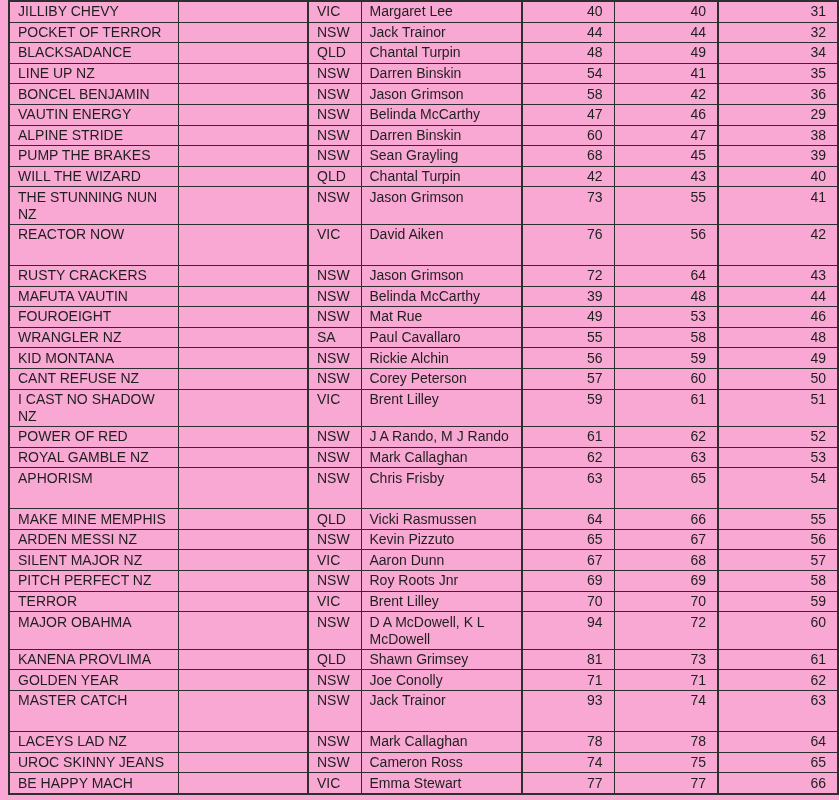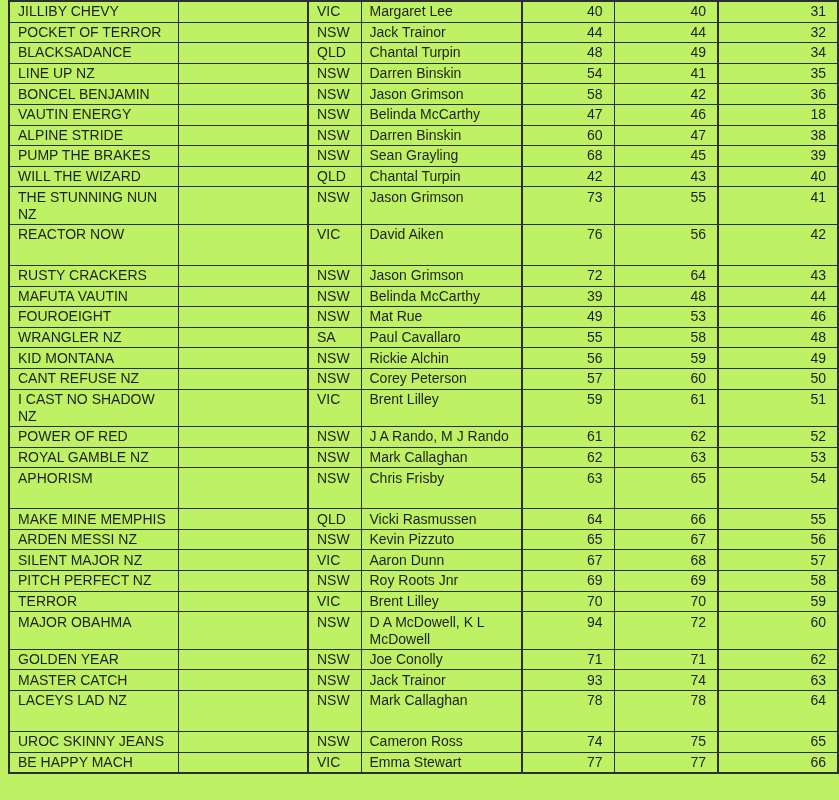--- a/index.html
+++ b/index.html
@@ -5,21 +5,21 @@
   html, body {
     margin: 0;
     padding: 0;
     background: #ffffff;
   }
   .page {
     position: relative;
     width: 839px;
     height: 800px;
     overflow: hidden;
-    background: #bef264;
+    background: #f9a8d4;
     box-sizing: border-box;
     padding-left: 8px;
   }
   table.race-table {
     border-collapse: collapse;
     table-layout: fixed;
     width: 829px;
     border: 2px solid #2e2e2e;
     font-family: "Liberation Sans", "DejaVu Sans", sans-serif;
     font-size: 14px;
@@ -109,21 +109,21 @@
           <td class="c5 num">42</td>
           <td class="c6 num">36</td>
         </tr>
         <tr>
           <td class="c0">VAUTIN ENERGY</td>
           <td class="c1"></td>
           <td class="c2">NSW</td>
           <td class="c3">Belinda McCarthy</td>
           <td class="c4 num">47</td>
           <td class="c5 num">46</td>
-          <td class="c6 num">18</td>
+          <td class="c6 num">29</td>
         </tr>
         <tr>
           <td class="c0">ALPINE STRIDE</td>
           <td class="c1"></td>
           <td class="c2">NSW</td>
           <td class="c3">Darren Binskin</td>
           <td class="c4 num">60</td>
           <td class="c5 num">47</td>
           <td class="c6 num">38</td>
         </tr>
@@ -301,20 +301,29 @@
         <tr>
           <td class="c0">MAJOR OBAHMA</td>
           <td class="c1"></td>
           <td class="c2">NSW</td>
           <td class="c3">D A McDowell, K L McDowell</td>
           <td class="c4 num">94</td>
           <td class="c5 num">72</td>
           <td class="c6 num">60</td>
         </tr>
         <tr>
+          <td class="c0">KANENA PROVLIMA</td>
+          <td class="c1"></td>
+          <td class="c2">QLD</td>
+          <td class="c3">Shawn Grimsey</td>
+          <td class="c4 num">81</td>
+          <td class="c5 num">73</td>
+          <td class="c6 num">61</td>
+        </tr>
+        <tr>
           <td class="c0">GOLDEN YEAR</td>
           <td class="c1"></td>
           <td class="c2">NSW</td>
           <td class="c3">Joe Conolly</td>
           <td class="c4 num">71</td>
           <td class="c5 num">71</td>
           <td class="c6 num">62</td>
         </tr>
         <tr>
           <td class="c0">MASTER CATCH</td>

